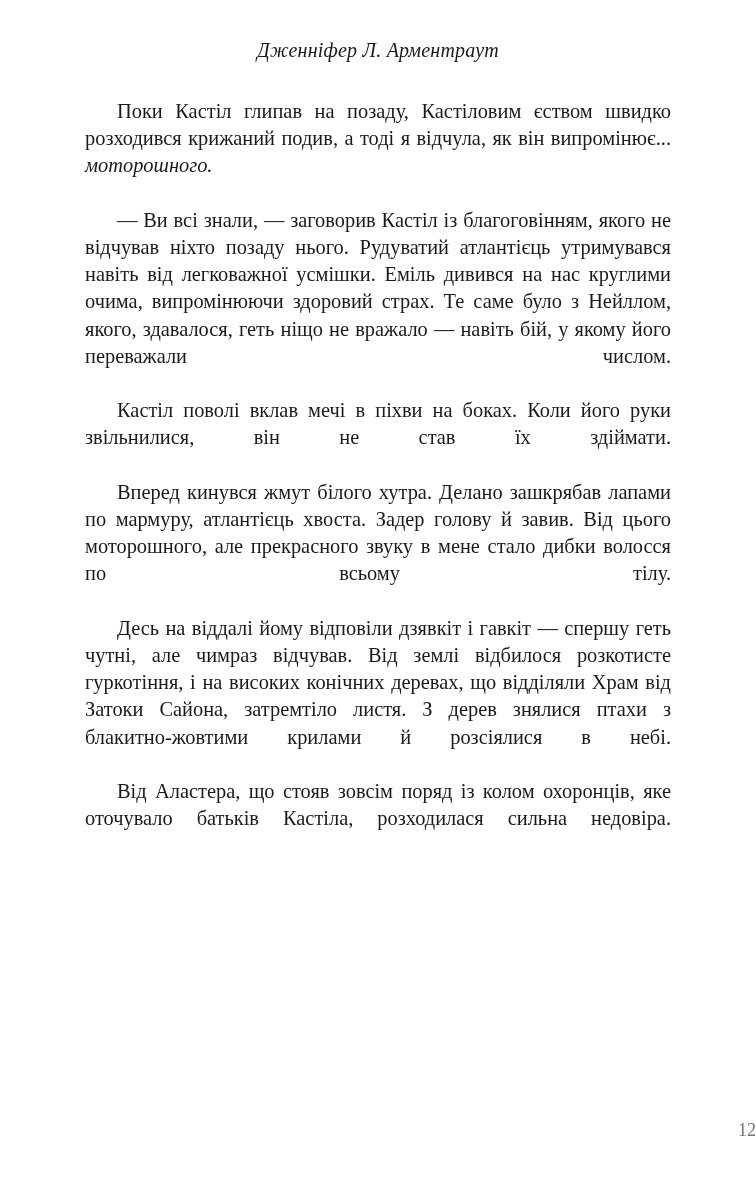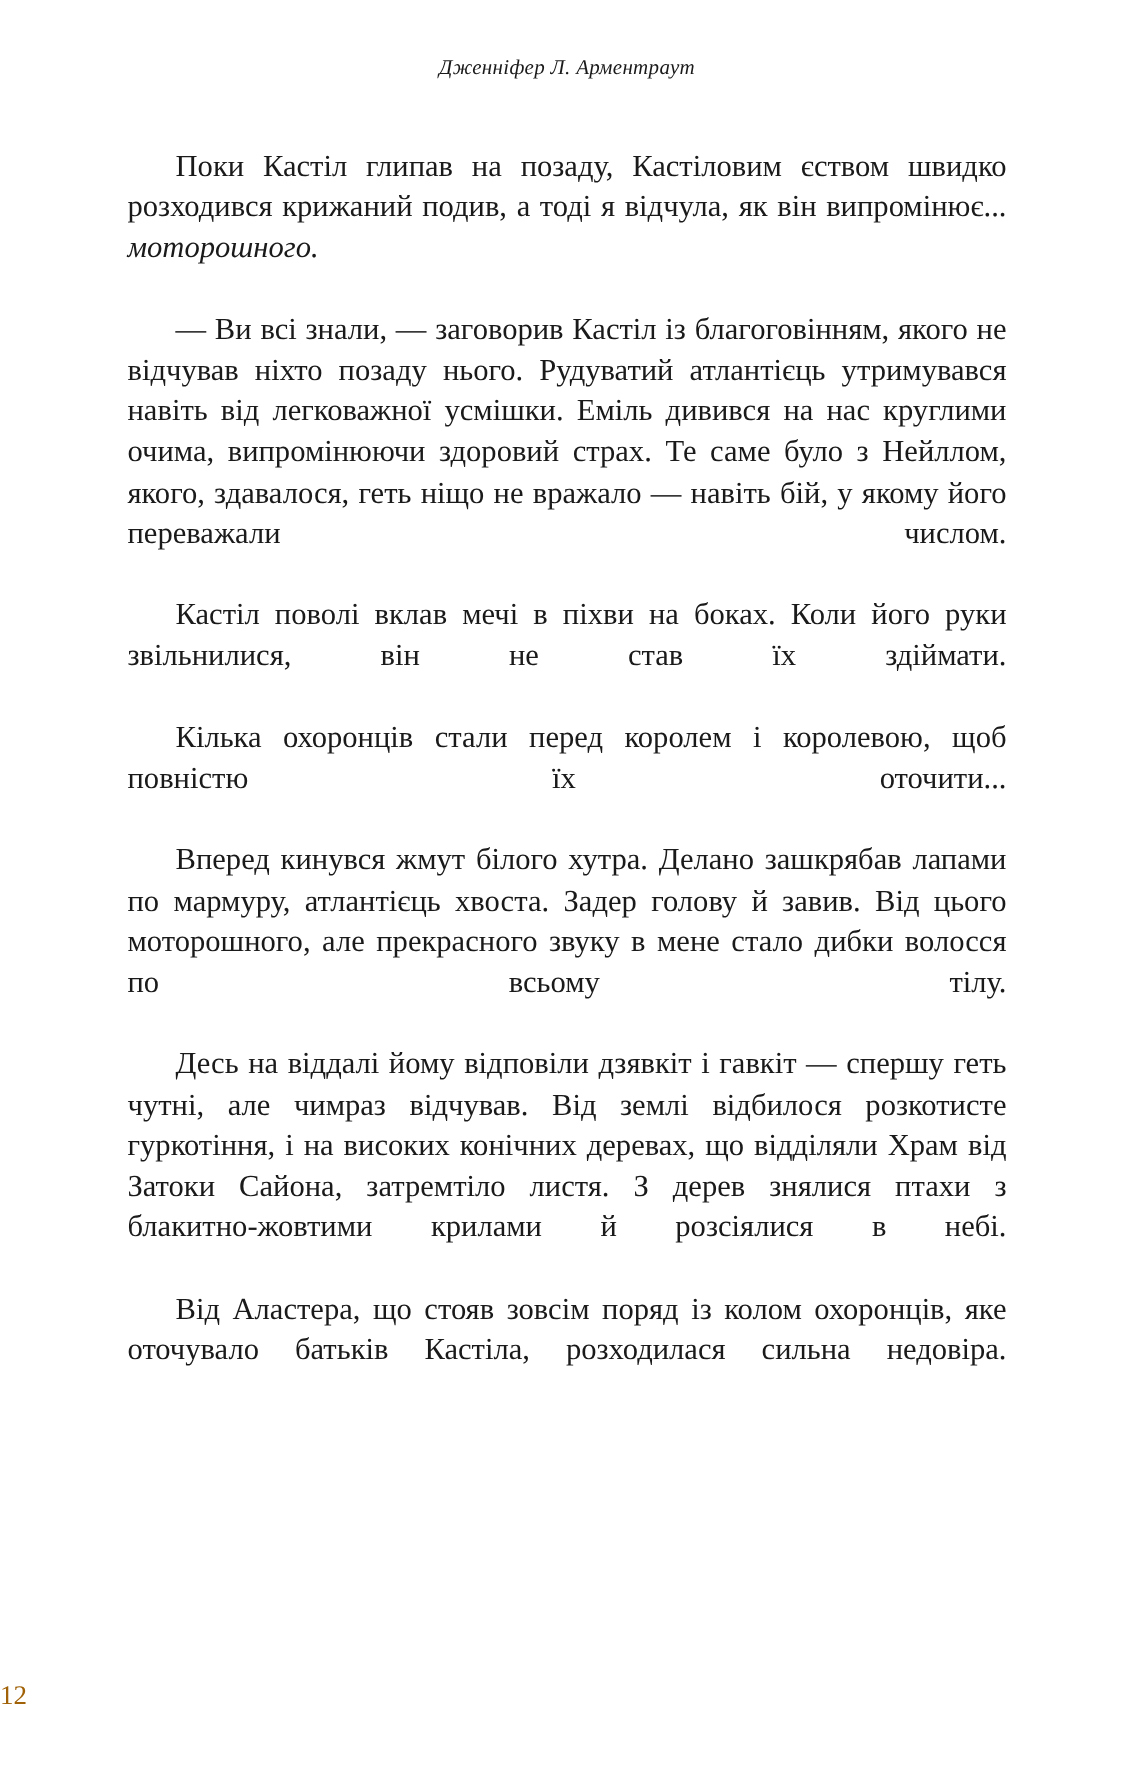--- a/index.html
+++ b/index.html
@@ -21,21 +21,21 @@
   }
 
   
   .running-head {
     position: absolute;
     top: 38px;
     left: 0;
     width: 756px;
     text-align: center;
     font-style: italic;
-    font-size: 14px;
+    font-size: 20px;
     letter-spacing: 0.2px;
     color: #1a1a1a;
     line-height: 1.2;
   }
 
   
   .text-column {
     position: absolute;
     top: 98px;
     left: 85px;
@@ -65,43 +65,42 @@
   em, .ital {
     font-style: italic;
   }
 
   
   .folio {
     position: absolute;
     top: 1120px;
     left: 0;
     width: 756px;
-    text-align: left;
+    text-align: right;
     font-size: 18px;
-    color: #a16207;
+    color: #737373;
     line-height: 1.2;
   }
 </style>
 </head>
 <body>
 
 <div class="page">
 
   <div class="running-head">Дженніфер Л. Арментраут</div>
 
   <div class="text-column">
 
     <p><span>Поки Кастіл глипав на позаду, Кастіловим єством швидко розходився крижаний подив, а тоді я відчула, як він випромінює... </span><em>моторошного.</em></p>
 
     <p>— Ви всі знали, — заговорив Кастіл із благоговінням, якого не відчував ніхто позаду нього. Рудуватий атлантієць утримувався навіть від легковажної усмішки. Еміль дивився на нас круглими очима, випромінюючи здоровий страх. Те саме було з Нейллом, якого, здавалося, геть ніщо не вражало — навіть бій, у якому його переважали числом.</p>
 
     <p>Кастіл поволі вклав мечі в піхви на боках. Коли його руки звільнилися, він не став їх здіймати.</p>
 
 
-    <p>Кілька охоронців стали перед королем і королевою, щоб повністю їх оточити...</p>
 
     <p>Вперед кинувся жмут білого хутра. Делано зашкрябав лапами по мармуру, атлантієць хвоста. Задер голову й завив. Від цього моторошного, але прекрасного звуку в мене стало дибки волосся по всьому тілу.</p>
 
     <p>Десь на віддалі йому відповіли дзявкіт і гавкіт — спершу геть чутні, але чимраз відчував. Від землі відбилося розкотисте гуркотіння, і на високих конічних деревах, що відділяли Храм від Затоки Сайона, затремтіло листя. З дерев знялися птахи з блакитно-жовтими крилами й розсіялися в небі.</p>
 
 
 
     <p>Від Аластера, що стояв зовсім поряд із колом охоронців, яке оточувало батьків Кастіла, розходилася сильна недовіра.</p>
 
   </div>

